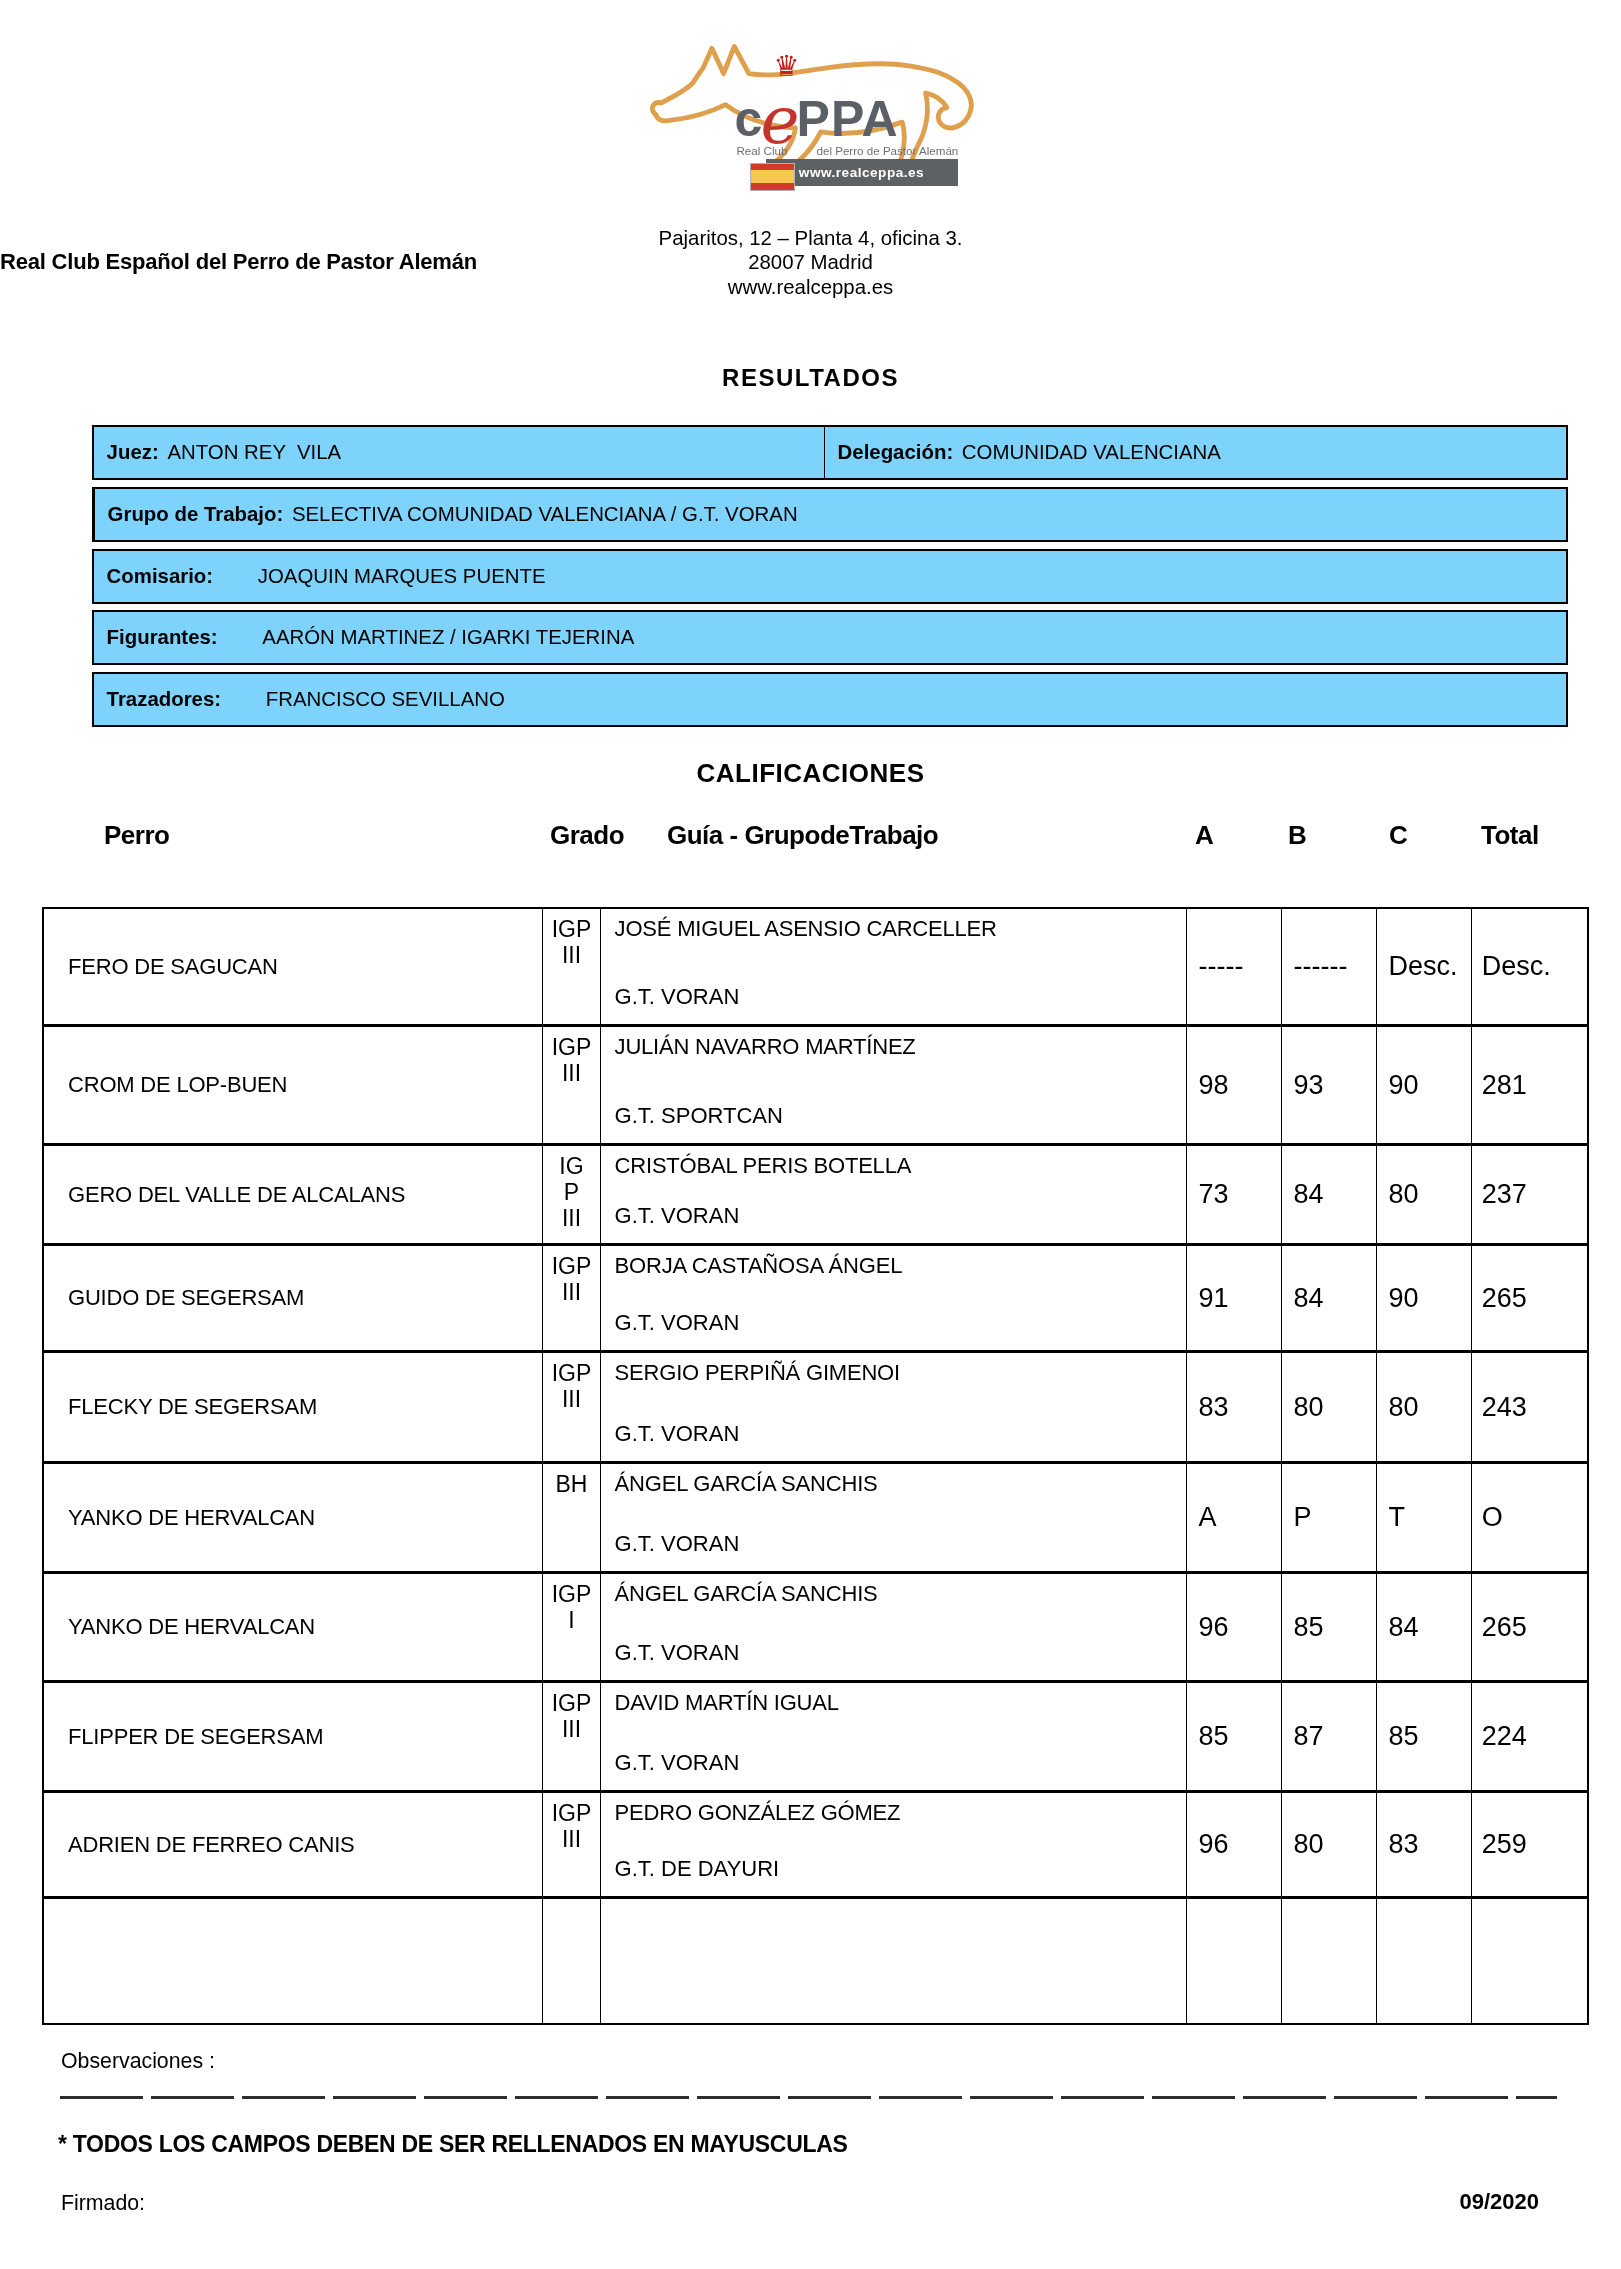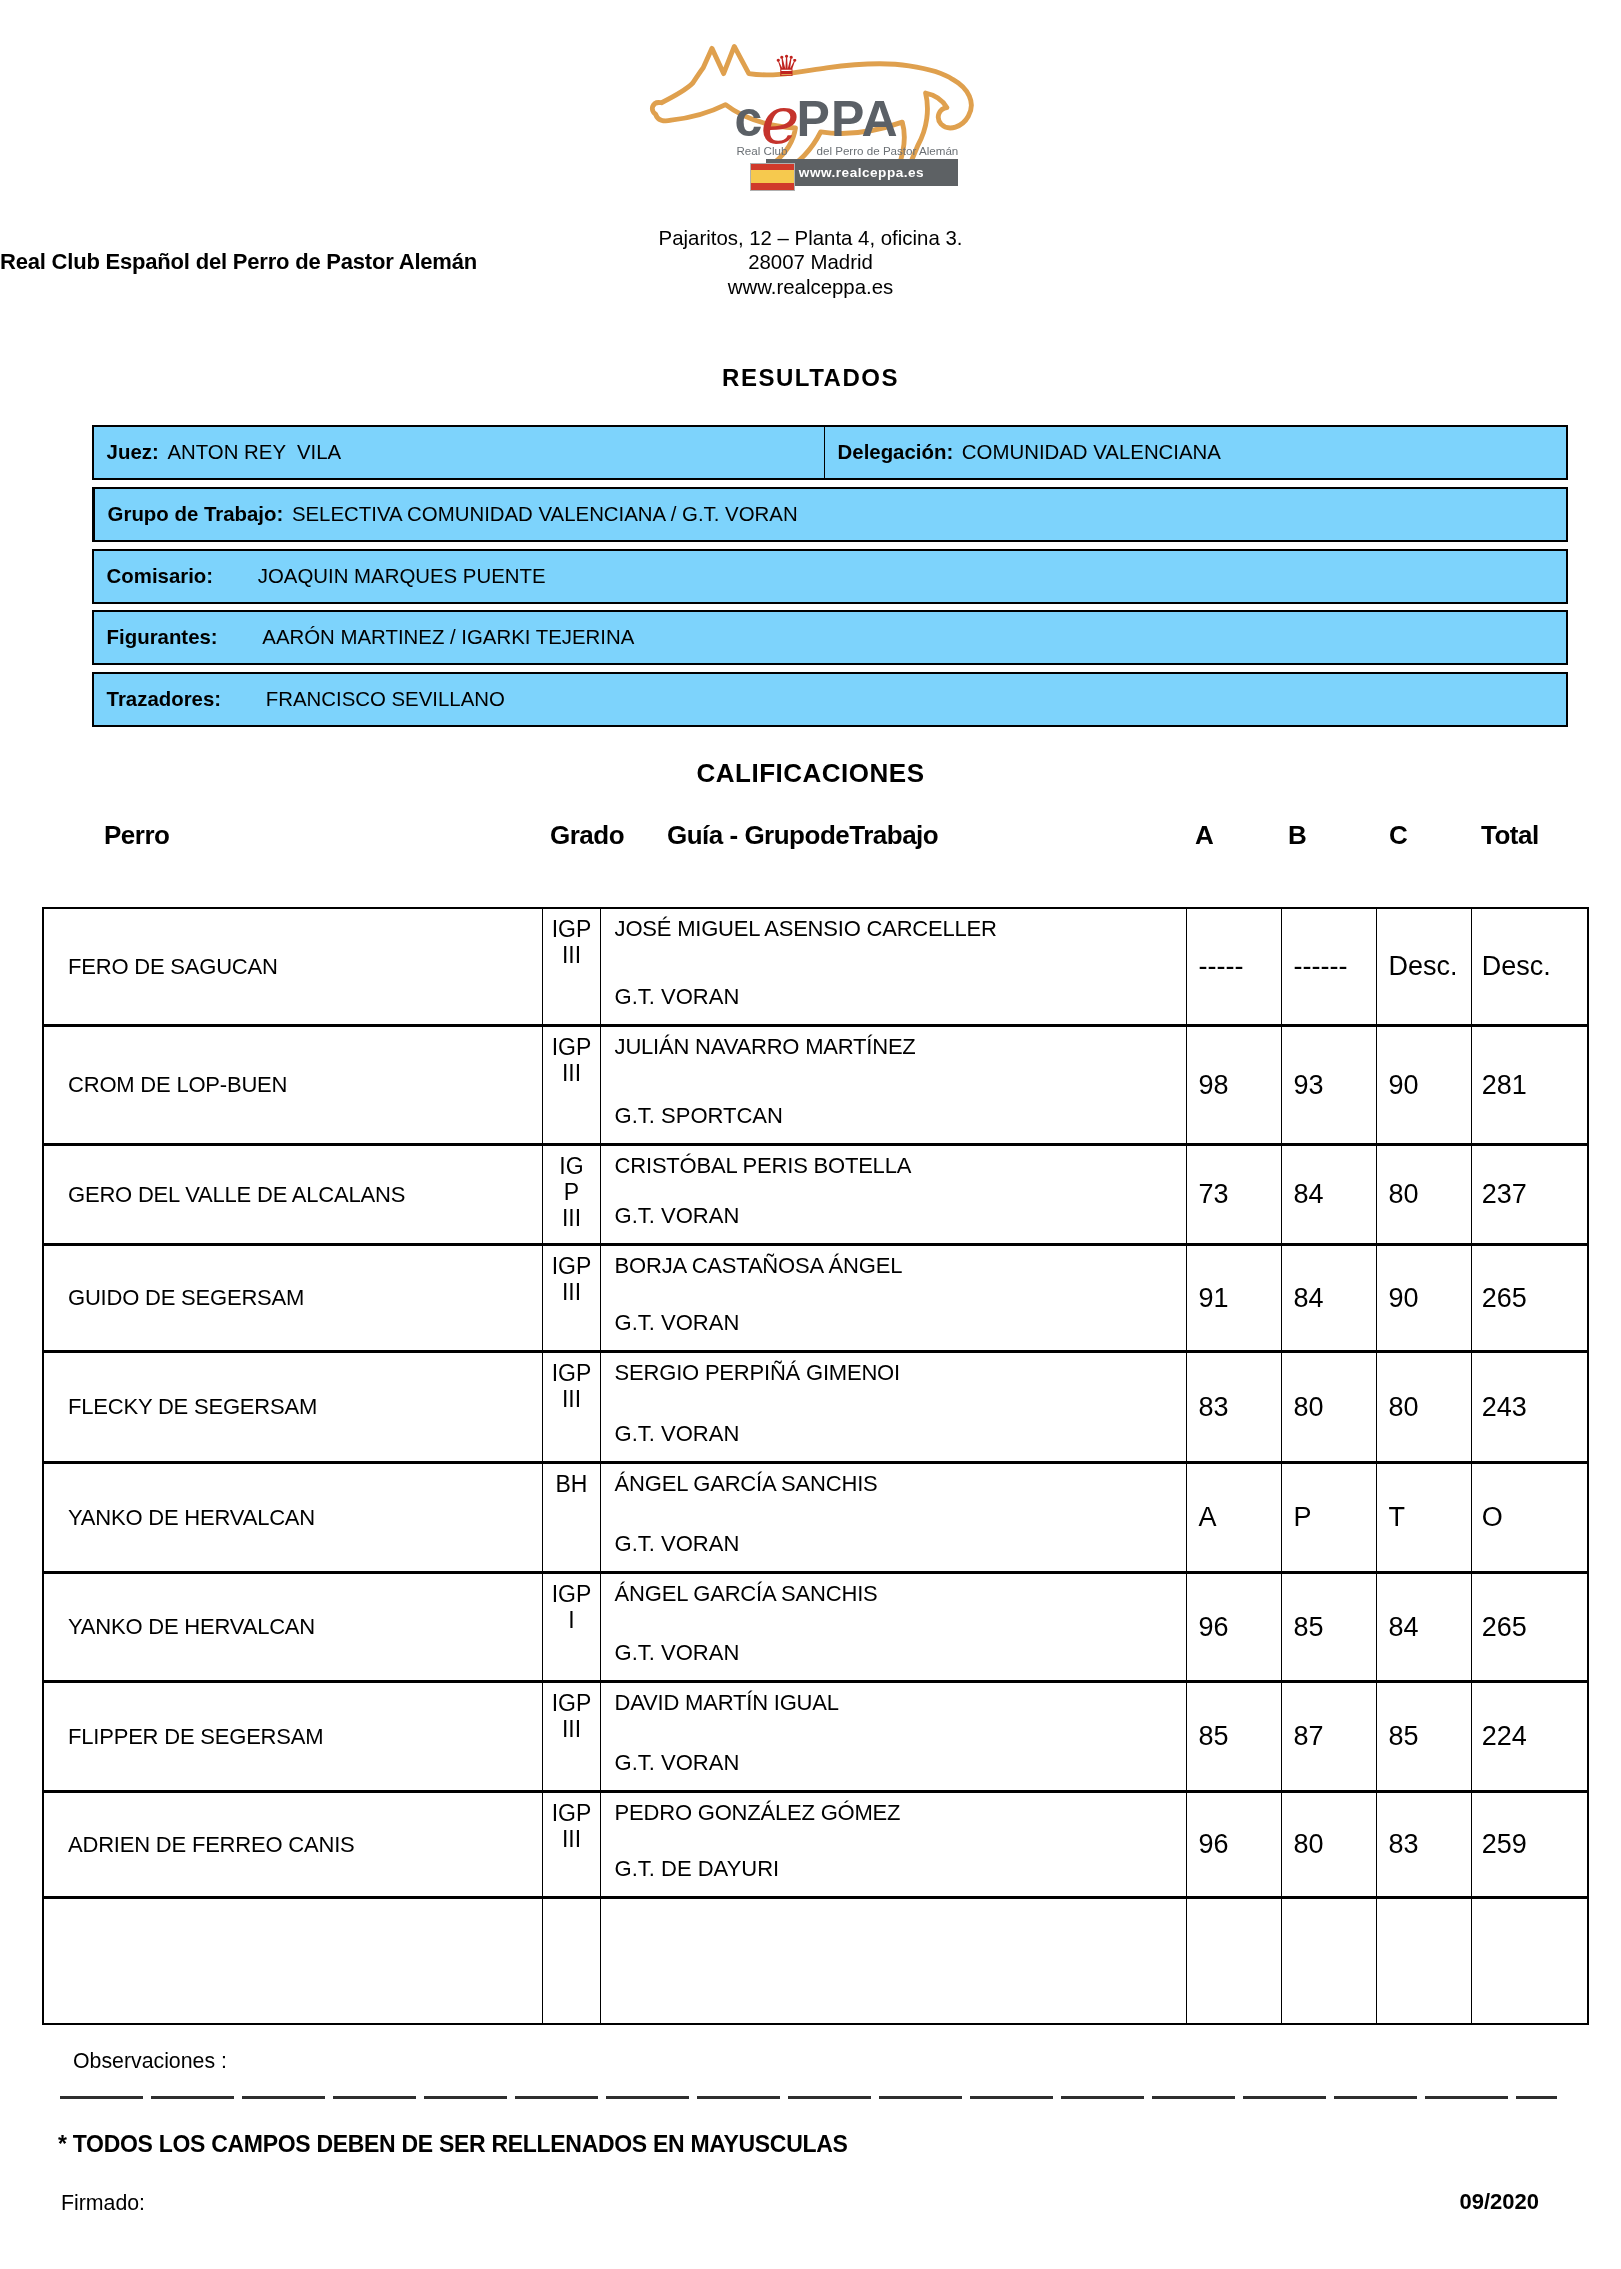--- a/index.html
+++ b/index.html
@@ -71,21 +71,21 @@
              font-size:22px; letter-spacing:-0.2px; }
   .c-grado { width:58px; text-align:center; font-size:23px; line-height:26px;
              padding-top:6.8px; white-space:pre-line; }
   .c-guia  { width:586px; display:flex; flex-direction:column; padding:6.8px 0 13.6px 13.6px; }
   .guia-name { font-size:22px; letter-spacing:-0.2px; }
   .guia-grupo { font-size:22px; margin-top:auto; }
   .c-score { width:95px; display:flex; align-items:center; padding-left:11.6px; font-size:27px; }
   .c-total { flex:1; display:flex; align-items:center; padding-left:9.7px; font-size:27px; }
 
   
-  .obs-label { position:absolute; top:2049px; left:73px; font-size:21.3px; }
+  .obs-label { position:absolute; top:2049px; left:61px; font-size:21.3px; }
   .obs-line  { position:absolute; top:2096px; left:60px; width:1497px; height:2.9px;
                background:repeating-linear-gradient(90deg,#2e2e2e 0 83px,transparent 83px 91px); }
   .note { position:absolute; top:2131px; left:58px; font-size:23px; font-weight:bold;
           letter-spacing:-0.3px; }
   .firmado { position:absolute; top:2191px; left:61px; font-size:21.3px; }
   .version { position:absolute; top:2189px; right:82px; font-size:22px; font-weight:bold; }
 </style>
 </head>
 <body>
 

